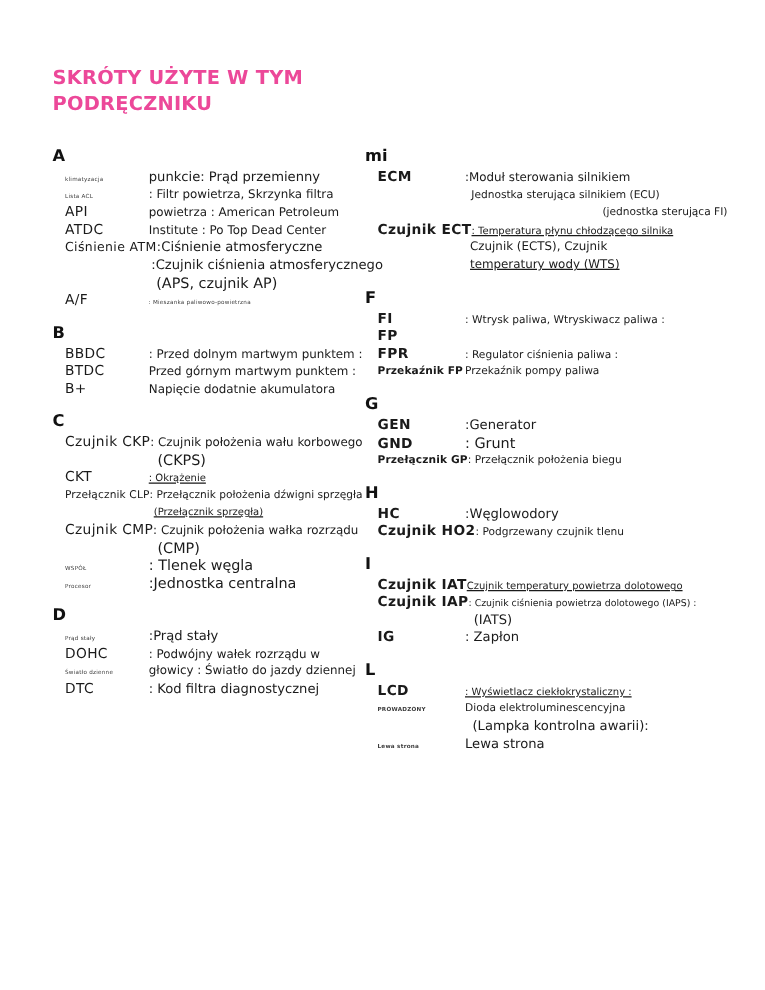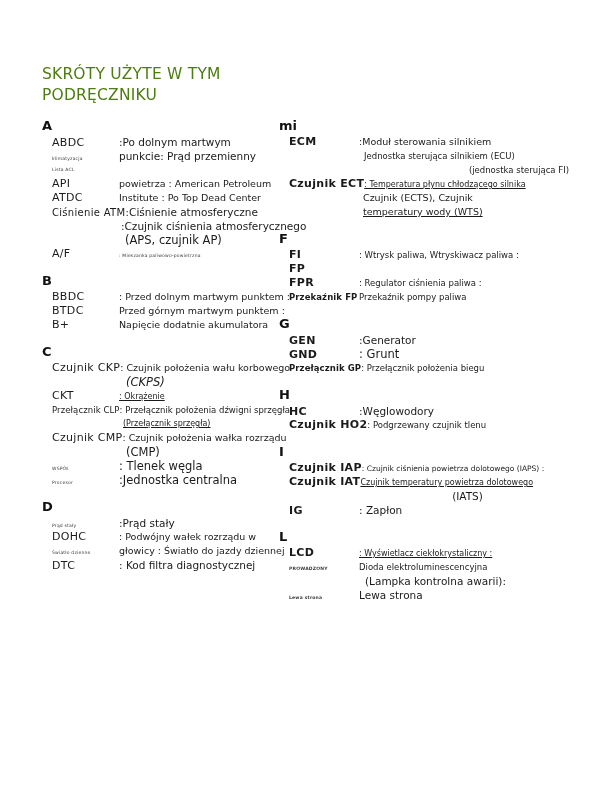--- a/index.html
+++ b/index.html
@@ -13,33 +13,33 @@
   .page {
     position: relative;
     width: 612px;
     height: 792px;
     background: #ffffff;
     overflow: hidden;
   }
   .doc-title {
     position: absolute;
     left: 42px;
-    top: 64px;
+    top: 52px;
     font-size: 15.5px;
-    font-weight: normal;
+    font-weight: bold;
     line-height: 21px;
     letter-spacing: 0.2px;
-    color: #4d7c0f;
+    color: #ec4899;
   }
   .col {
     position: absolute;
     top: 118px;
   }
   .col-left  { left: 42px;  width: 252px; }
-  .col-right { left: 279px; width: 290px; }
+  .col-right { left: 292px; width: 290px; }
 
   .section { margin-bottom: 12px; }
   .sec-letter {
     font-size: 13px;
     font-weight: bold;
     line-height: 16px;
     height: 16px;
     margin-bottom: 1px;
     color: #111;
   }
@@ -80,29 +80,26 @@
 
 <div class="page">
   <div class="doc-title">
     <div>SKRÓTY UŻYTE W TYM</div>
     <div>PODRĘCZNIKU</div>
   </div>
   <div class="col col-left">
       <div class="section">
         <div class="sec-letter">A</div>
         <div class="row">
-          <span class="tcell term">ABDC</span>
-          <span class="dcell lg">:Po dolnym martwym</span>
-        </div>
-        <div class="row">
           <span class="tcell tiny">klimatyzacja</span>
           <span class="dcell lg">punkcie: Prąd przemienny</span>
         </div>
         <div class="row">
           <span class="tcell tiny">Lista ACL</span>
+          <span class="dcell md">: Filtr powietrza, Skrzynka filtra</span>
         </div>
         <div class="row">
           <span class="tcell term">API</span>
           <span class="dcell md">powietrza : American Petroleum</span>
         </div>
         <div class="row">
           <span class="tcell term">ATDC</span>
           <span class="dcell md">Institute : Po Top Dead Center</span>
         </div>
         <div class="row">
@@ -138,21 +135,21 @@
         </div>
       </div>
       <div class="section">
         <div class="sec-letter">C</div>
         <div class="row">
           <span class="tcell term">Czujnik CKP</span>
           <span class="dcell md">: Czujnik położenia wału korbowego</span>
         </div>
         <div class="row">
           <span class="tcell term"></span>
-          <span class="dcell xl" style="padding-left: 7px; font-style: italic;">(CKPS)</span>
+          <span class="dcell xl" style="padding-left: 7px;">(CKPS)</span>
         </div>
         <div class="row">
           <span class="tcell term">CKT</span>
           <span class="dcell sm">: Okrążenie</span>
         </div>
         <div class="row">
           <span class="tcell termsm">Przełącznik CLP</span>
           <span class="dcell smm">: Przełącznik położenia dźwigni sprzęgła</span>
         </div>
         <div class="row">
@@ -264,30 +261,30 @@
           <span class="dcell lg">:Węglowodory</span>
         </div>
         <div class="row">
           <span class="tcell term">Czujnik HO2</span>
           <span class="dcell smm">: Podgrzewany czujnik tlenu</span>
         </div>
       </div>
       <div class="section">
         <div class="sec-letter">I</div>
         <div class="row">
+          <span class="tcell term">Czujnik IAT</span>
+          <span class="dcell sm">Czujnik temperatury powietrza dolotowego</span>
+        </div>
+        <div class="row">
           <span class="tcell term">Czujnik IAP</span>
           <span class="dcell xs">: Czujnik ciśnienia powietrza dolotowego (IAPS) :</span>
         </div>
         <div class="row">
-          <span class="tcell term">Czujnik IAT</span>
-          <span class="dcell sm">Czujnik temperatury powietrza dolotowego</span>
-        </div>
-        <div class="row">
-          <span class="tcell term"></span>
-          <span class="dcell lg" style="padding-left: 7px; text-align: center;">(IATS)</span>
+          <span class="tcell term"></span>
+          <span class="dcell lg" style="padding-left: 7px;">(IATS)</span>
         </div>
         <div class="row">
           <span class="tcell term">IG</span>
           <span class="dcell lg">: Zapłon</span>
         </div>
       </div>
       <div class="section">
         <div class="sec-letter">L</div>
         <div class="row">
           <span class="tcell term">LCD</span>

